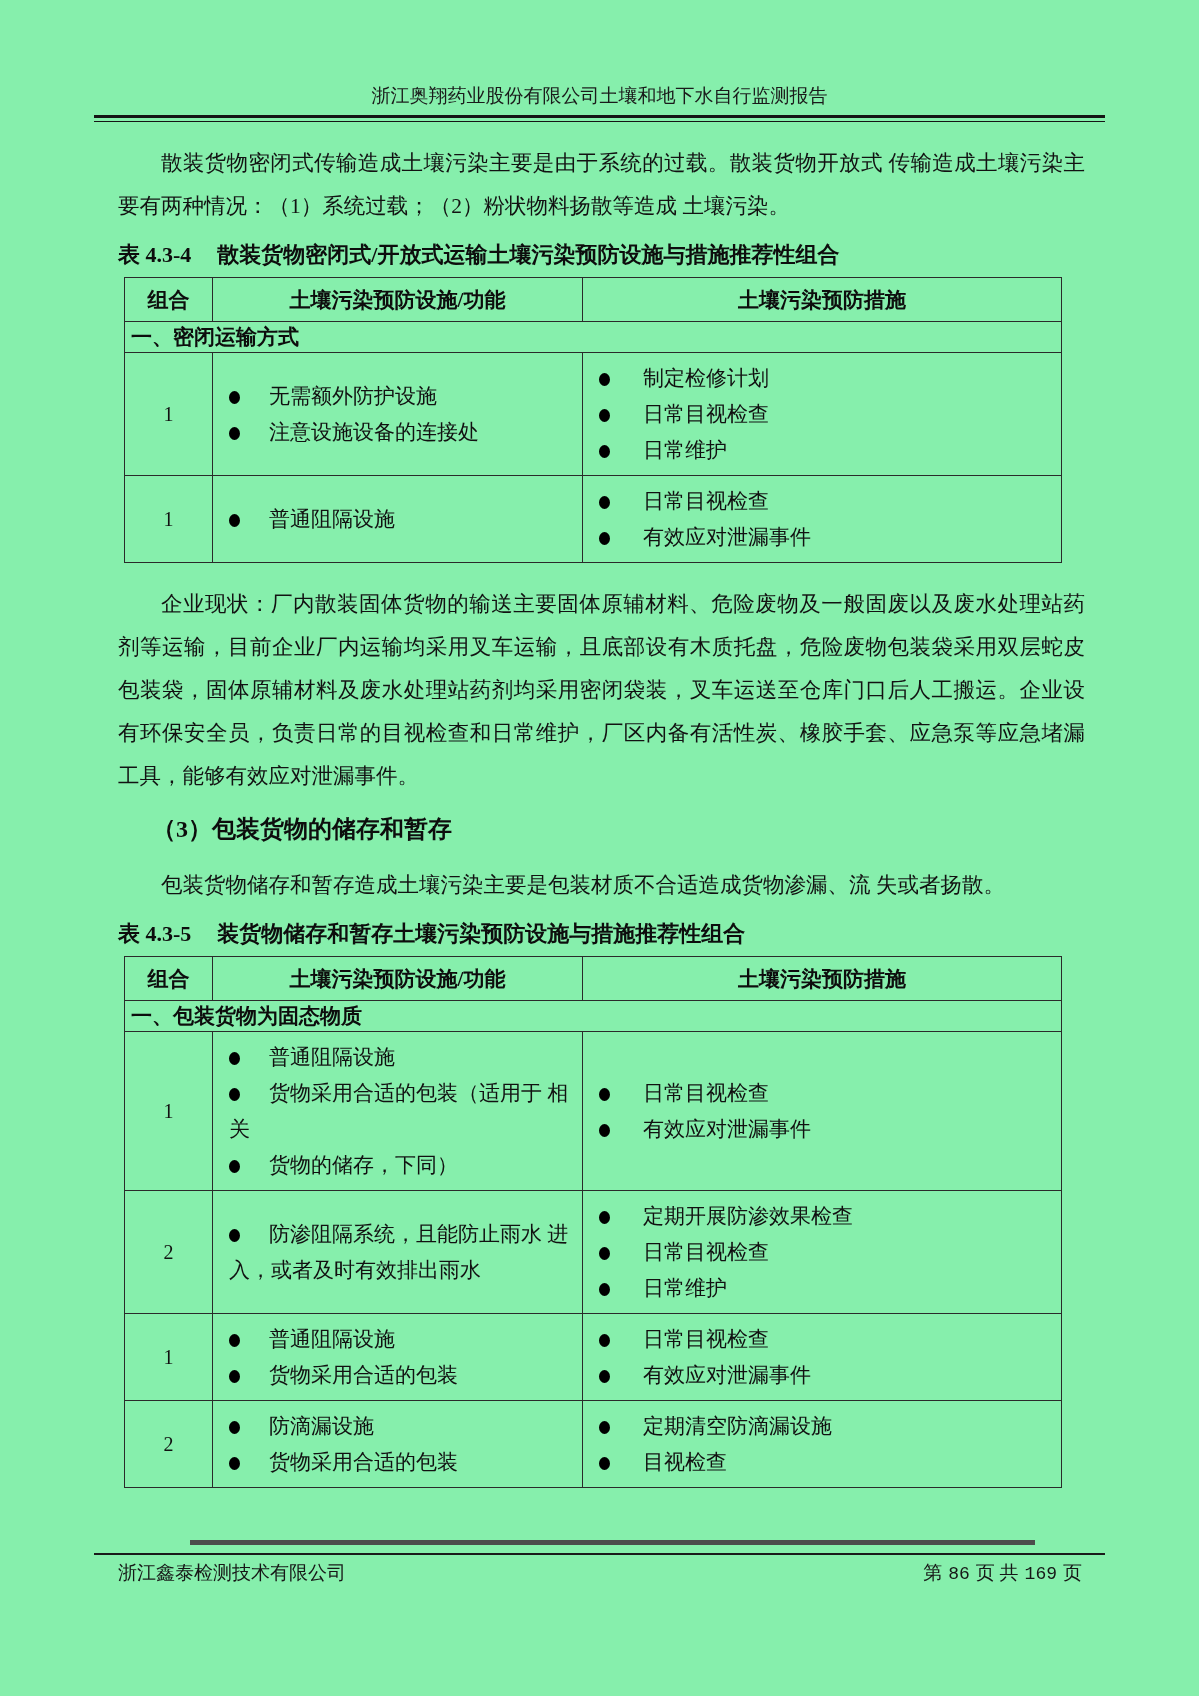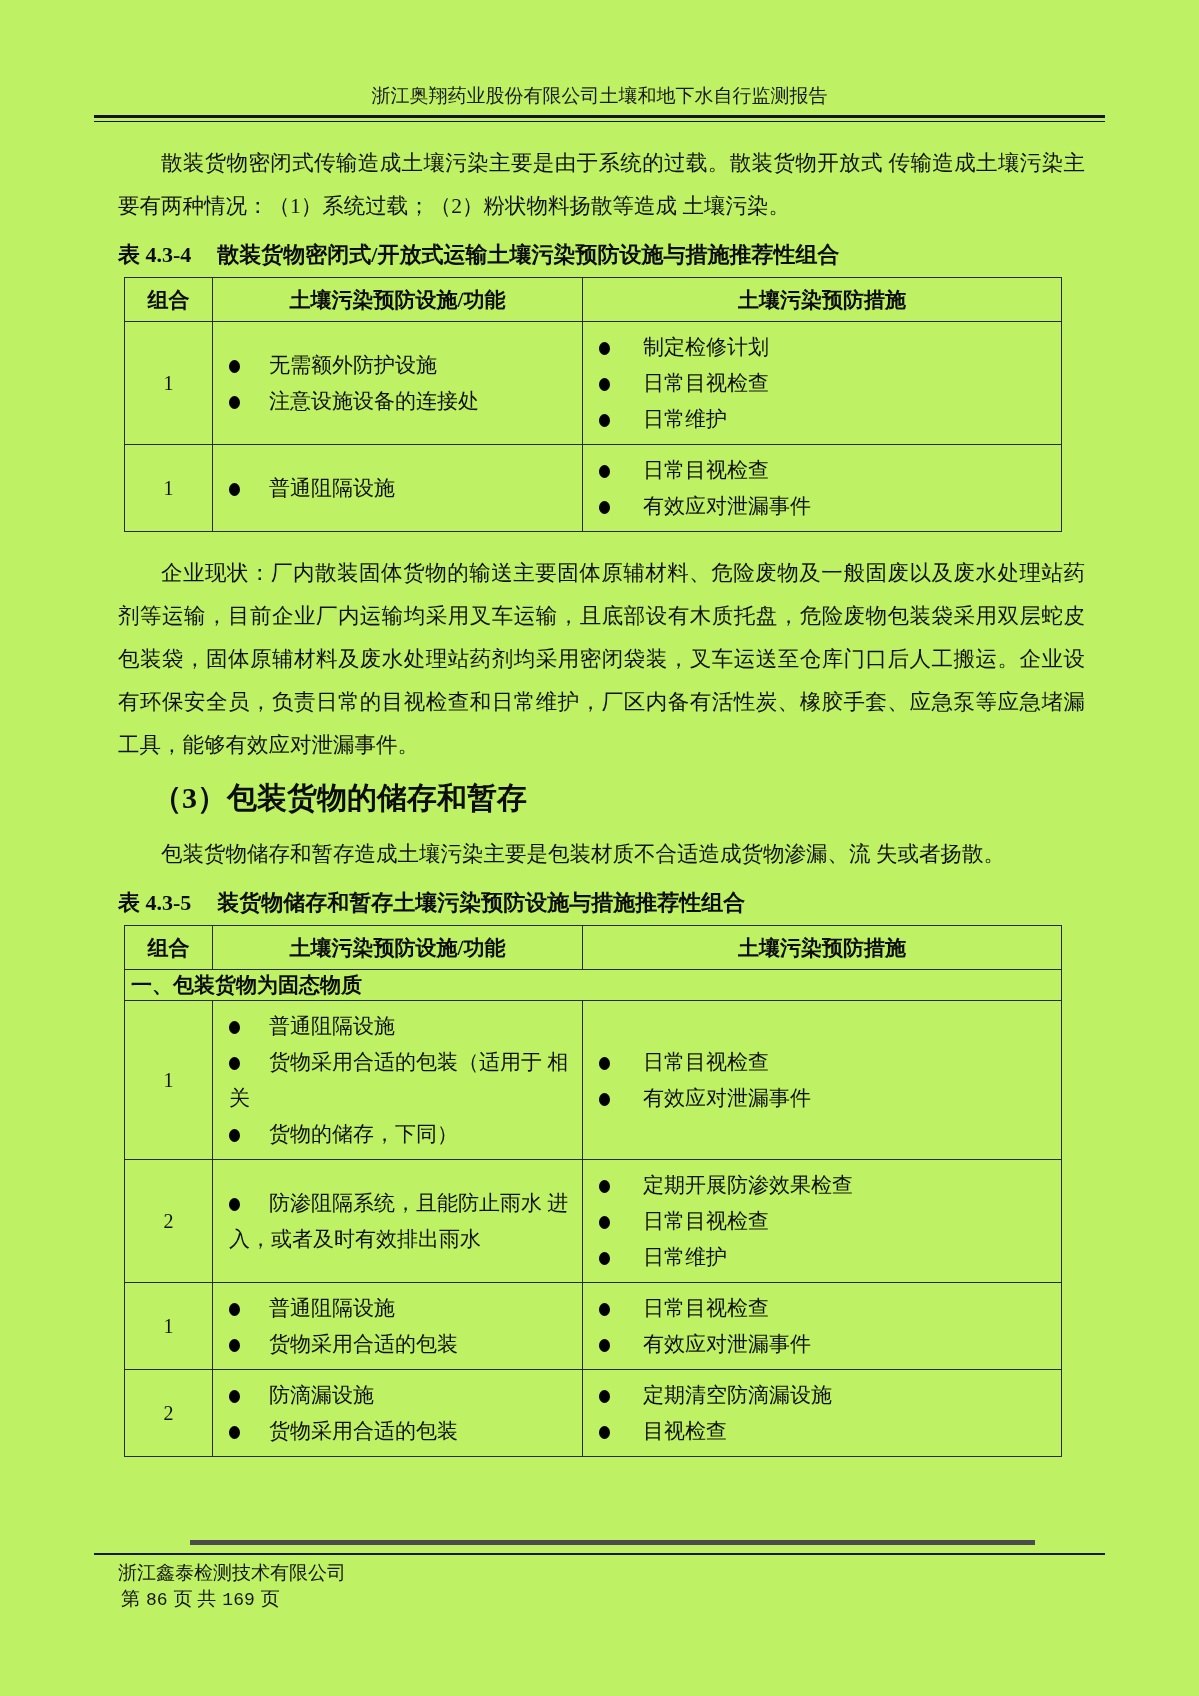--- a/index.html
+++ b/index.html
@@ -1,37 +1,37 @@
 <!DOCTYPE html>
 <html><head>
 <meta charset="utf-8">
 <style>
   html,body{margin:0;padding:0;background:#fff;}
   .page{
     position:relative;
     width:1199px;height:1696px;
-    background:#bef264;
+    background:#86efac;
     font-family:"Liberation Serif","DejaVu Serif",serif;
     color:#111;
     box-sizing:border-box;
     overflow:hidden;
   }
   
   .hdr{padding:84px 94px 0 94px;}
   .hdr-title{text-align:center;font-size:19px;line-height:24px;color:#1a1a1a;}
   .hdr-rule{margin-top:7px;border-top:3px solid #151515;border-bottom:1.5px solid #151515;height:3px;}
   
   .content{padding:0 114px 3px 118px;}
   .body-text{
     font-size:21.5px;line-height:43px;text-align:justify;
     text-indent:2em;margin:20px 0 0 0;color:#121212;
   }
   .lead-label{font-weight:normal;}
   .sec-heading{
-    font-weight:bold;font-size:30px;line-height:30px;
+    font-weight:bold;font-size:24px;line-height:30px;
     margin:16px 0 0 34px;color:#0d0d0d;
   }
   
   .tbl-title{font-weight:bold;font-size:22px;margin:12px 0 7px 0;color:#0d0d0d;}
   .tbl-title .tt-text{margin-left:26px;}
   
   table.dtable{
     border-collapse:collapse;table-layout:fixed;
     width:937px;margin:0 14px 0 6px;
   }
@@ -51,21 +51,21 @@
     display:inline-block;width:11px;height:13px;background:#000;
     border-radius:50%;margin-right:29px;vertical-align:-1px;
   }
   td.cell.measures .bullet{margin-right:33px;}
   
   .footer{position:absolute;left:0;top:1540px;width:1199px;}
   .footer-bar{width:845px;height:5px;background:#4c4c4c;margin-left:190px;}
   .footer-rule{border-top:2.5px solid #1a1a1a;margin:8px 94px 0 94px;}
   .footer-row{
     display:flex;justify-content:space-between;align-items:baseline;
-    padding:5px 114px 0 118px;font-size:19px;color:#161616;flex-direction:column;
+    padding:5px 114px 0 118px;font-size:19px;color:#161616;
   }
   .page-ind span{margin:0 3px;}
   .page-ind .num{font-size:18px;font-family:Liberation Mono, monospace;}
 </style>
 </head>
 <body>
 
 <div class="page">
 
   <div class="hdr">
@@ -86,20 +86,23 @@
           <col style="width:88px">
           <col style="width:370px">
           <col style="width:479px">
         </colgroup>
       <tbody>
         <tr class="th-row">
           <td>组合</td>
           <td>土壤污染预防设施/功能</td>
           <td>土壤污染预防措施</td>
         </tr>
+        <tr class="section-row">
+          <td colspan="3">一、密闭运输方式</td>
+        </tr>
         <tr>
           <td class="combo">1</td>
           <td class="cell">
             <div class="li"><span class="bullet"></span><span>无需额外防护设施</span></div>
             <div class="li"><span class="bullet"></span><span>注意设施设备的连接处</span></div>
           </td>
           <td class="cell measures">
             <div class="li"><span class="bullet"></span><span>制定检修计划</span></div>
             <div class="li"><span class="bullet"></span><span>日常目视检查</span></div>
             <div class="li"><span class="bullet"></span><span>日常维护</span></div>

